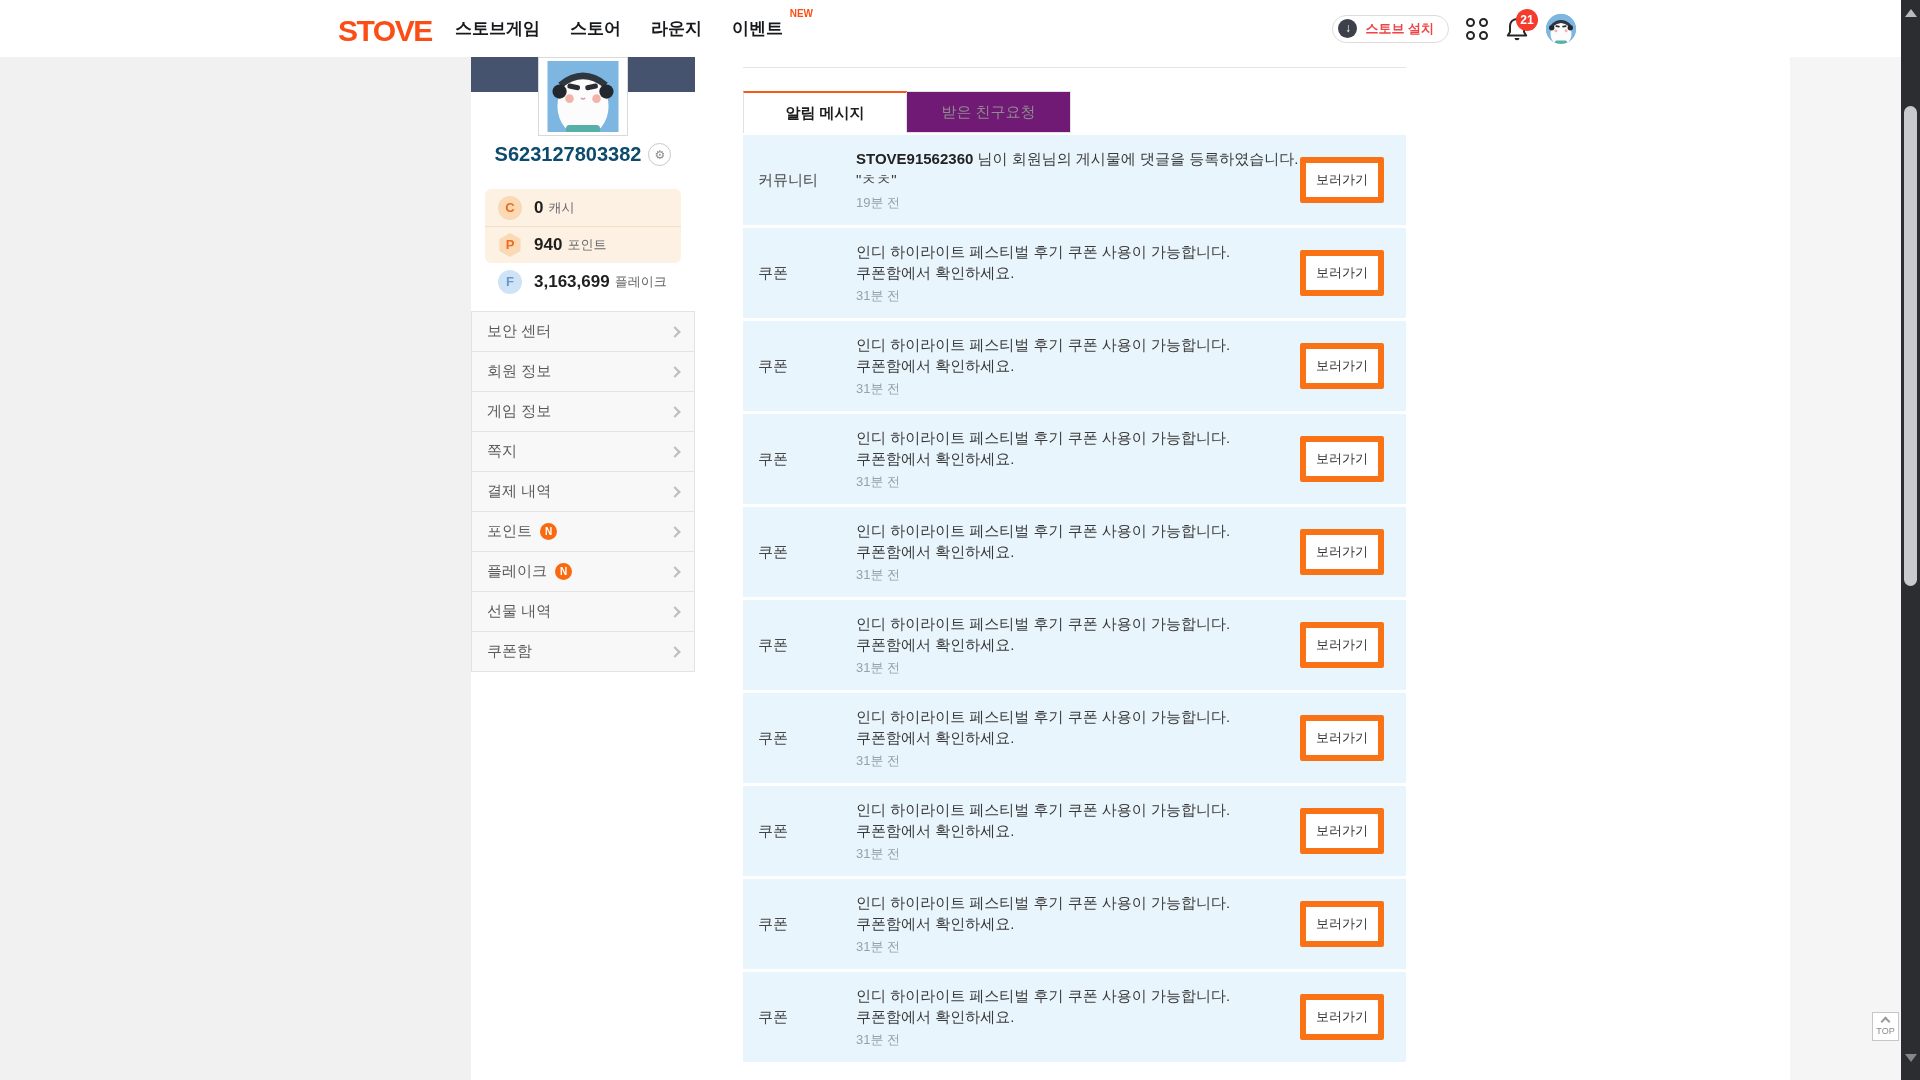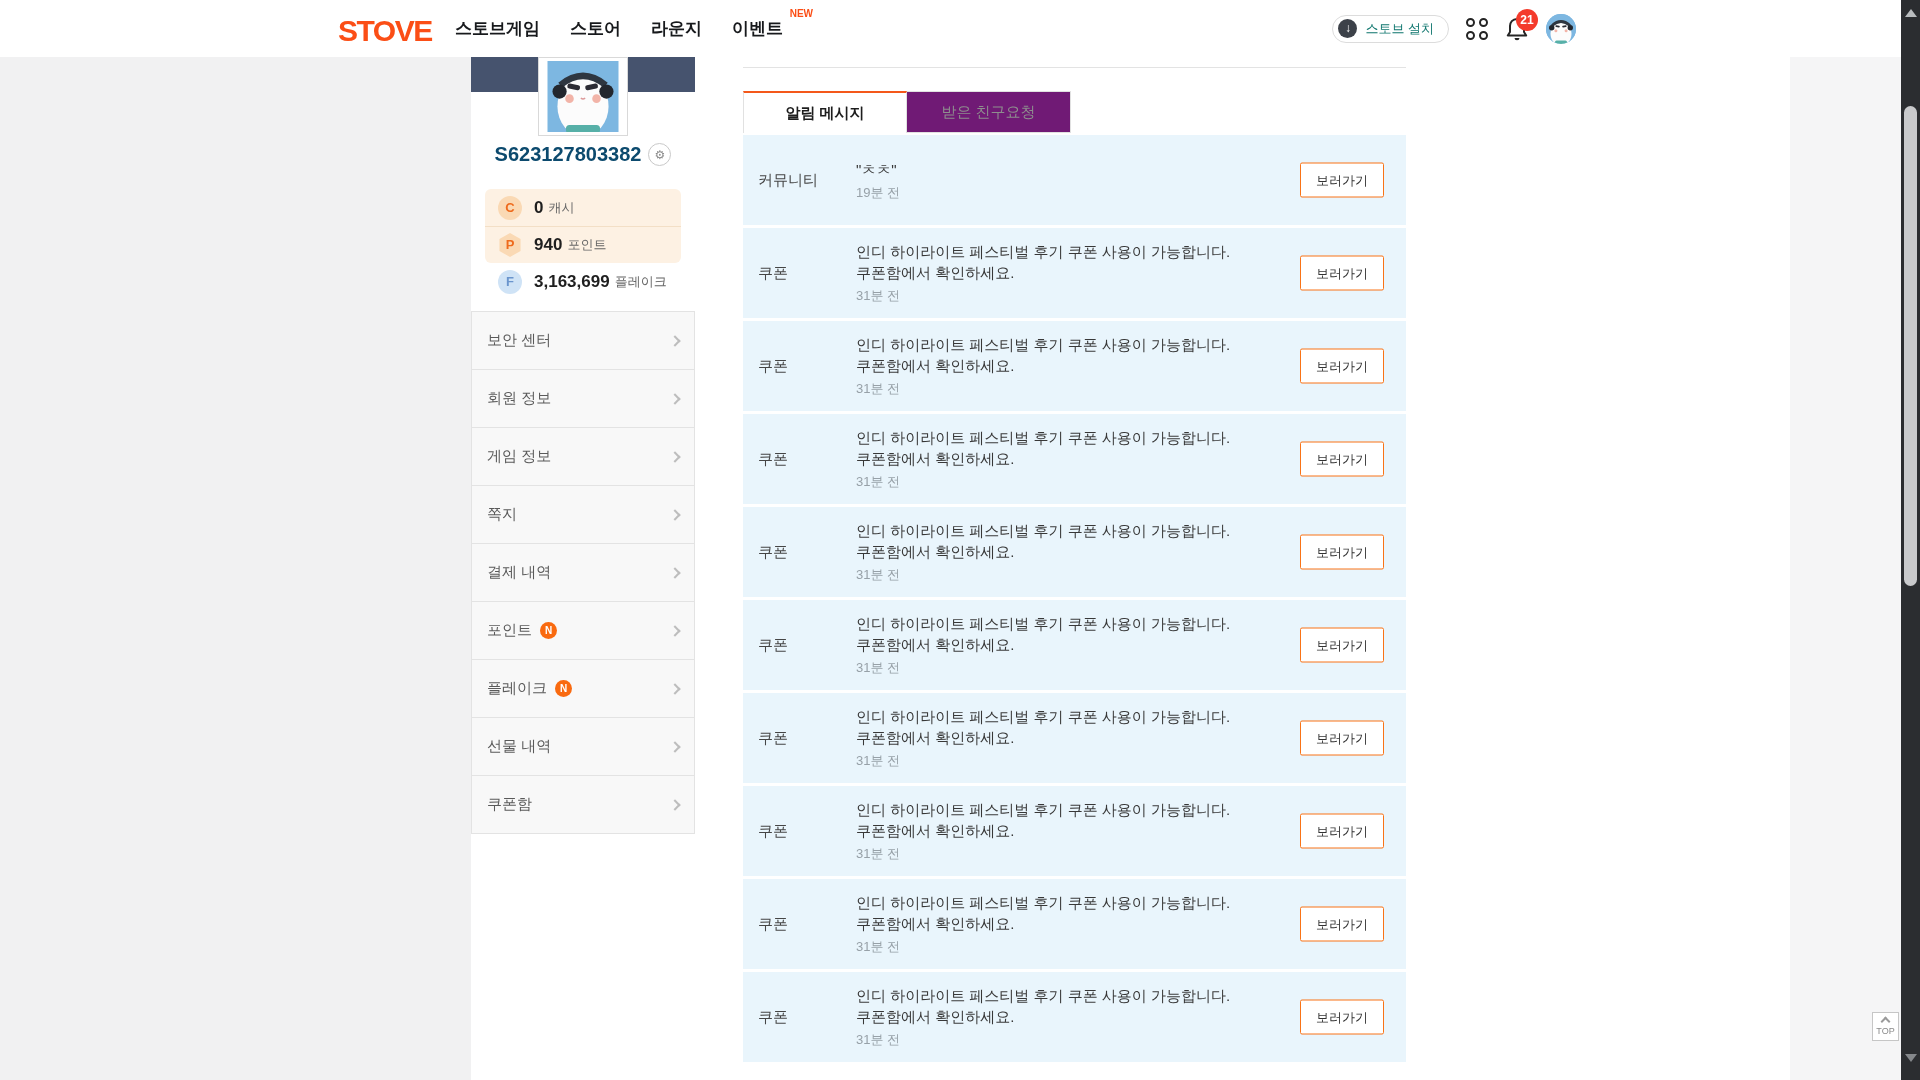--- a/index.html
+++ b/index.html
@@ -8,21 +8,21 @@
 
   
   #header { position:absolute; left:0; top:0; width:1920px; height:57px; background:#fff; z-index:30; display:flex; align-items:center;padding-left:40px; }
   .logo { position:absolute; left:338px; top:14px; font-size:30px; font-weight:900; letter-spacing:-1.5px; color:#fb4e16; }
   .nav { position:absolute; left:455px; top:0; height:57px; display:flex; align-items:center; gap:30px; }
   .nav-item { font-size:17px; font-weight:bold; color:#17191c; cursor:pointer; position:relative; white-space:nowrap; }
   .nav-new { position:absolute; top:-9px; right:-30px; font-size:10px; font-weight:bold; color:#fb4e16; letter-spacing:0; }
   .hdr-right { position:absolute; right:344px; top:0; height:57px; display:flex; align-items:center; gap:17px; }
   .install-btn { display:flex; align-items:center; gap:8px; height:28px; padding:0 14px 0 5px; border:1px solid #dcdcdc; border-radius:15px; background:#fff; cursor:pointer; }
   .dl-circle { width:19px; height:19px; border-radius:50%; background:#3c4149; color:#fff; font-size:12px; line-height:19px; text-align:center; }
-  .install-label { font-size:13px; font-weight:normal; color:#0f766e; white-space:nowrap; }
+  .install-label { font-size:13px; font-weight:bold; color:#ef4444; white-space:nowrap; }
   .grid-icon { display:grid; grid-template-columns:9px 9px; grid-template-rows:9px 9px; gap:4px; cursor:pointer; }
   .grid-icon span { width:9px; height:9px; border:2.6px solid #242424; border-radius:50%; }
   .bell-wrap { position:relative; cursor:pointer; width:24px; height:26px; }
   .bell-badge { position:absolute; top:-7px; left:11px; min-width:22px; height:22px; border-radius:11px; background:#f43b2c; color:#fff; font-size:12px; font-weight:bold; text-align:center; line-height:22px; padding:0 2px; }
   .hdr-avatar { width:30px; height:30px; border-radius:50%; overflow:hidden; cursor:pointer; background:#7db7e1; }
 
   
   #wrapper { position:absolute; left:471px; top:57px; width:1319px; height:1023px; background:#fff; }
   #right-strip { position:absolute; left:1790px; top:57px; width:111px; height:1023px; background:#f5f5f6; }
 
@@ -39,42 +39,42 @@
   .wallet-row + .wallet-row { border-top:1px solid #f3dfc6; }
   .coin { width:24px; height:24px; font-size:13px; font-weight:bold; text-align:center; line-height:24px; margin-right:12px; flex:none; }
   .coin-c { background:#fad9b4; color:#ee6a1c; border-radius:50%; }
   .coin-p { background:#fad9b4; color:#ee6a1c; clip-path:polygon(50% 0,94% 25%,94% 75%,50% 100%,6% 75%,6% 25%); }
   .coin-f { background:#cfe3f6; color:#6a95cd; border-radius:50%; }
   .wallet-value { font-size:17px; font-weight:bold; color:#1f1f1f; }
   .wallet-unit { font-size:13px; color:#666; margin-left:5px; }
   #flake-row { position:absolute; left:485px; top:264px; width:196px; height:36px; display:flex; align-items:center; padding-left:13px; z-index:2; cursor:pointer; }
 
   #menu { position:absolute; left:471px; top:311px; width:224px; z-index:2; }
-  .menu-item { height:59px; background:#f8f8f8; border:1px solid #e3e3e3; margin-top:-1px; display:flex; align-items:center; padding:0 15px; font-size:15px; color:#5a5a5a; cursor:pointer; position:relative; }
+  .menu-item { height:41px; background:#f8f8f8; border:1px solid #e3e3e3; margin-top:-1px; display:flex; align-items:center; padding:0 15px; font-size:15px; color:#5a5a5a; cursor:pointer; position:relative; }
   .menu-item:first-child { margin-top:0; }
   .menu-item.active { background:#fff; color:#101010; font-weight:bold; z-index:3; }
   .chev { width:8px; height:8px; border-top:2px solid #bdbdbd; border-right:2px solid #bdbdbd; transform:rotate(45deg); margin-left:auto; flex:none; }
   .menu-item.active .chev { border-color:#fb4e16; }
   .n-badge { width:17px; height:17px; border-radius:50%; background:#f96a10; color:#fff; font-size:10px; font-weight:bold; text-align:center; line-height:17px; margin-left:8px; }
 
   
   #divider { position:absolute; left:743px; top:67px; width:663px; height:1px; background:#e3e3e3; }
   #tabs { position:absolute; left:743px; top:91px; display:flex; }
   .tab { width:164px; height:42px; display:flex; align-items:center; justify-content:center; font-size:15px; cursor:pointer; }
   .tab.active { background:#fff; border:1px solid #e1e1e1; border-bottom:none; border-top:2px solid #f4581a; font-weight:bold; color:#1d1d1d; }
   .tab.inactive { background:#701a75; border:1px solid #e1e1e1; color:#8e8e8e; border-left:none; }
 
   #notif-list { position:absolute; left:743px; top:135px; width:663px; }
   .notif-row { position:relative; height:90px; margin-bottom:3px; background:#e9f5fc; }
   .notif-cat { position:absolute; left:15px; top:50%; transform:translateY(-50%); font-size:15px; color:#454545; width:95px; }
   .notif-body { position:absolute; left:113px; top:50%; transform:translateY(-50%); width:420px; }
   .notif-line { font-size:15px; color:#383838; line-height:21px; white-space:nowrap; }
   .notif-line b { font-weight:bold; color:#222; }
   .notif-time { font-size:13px; color:#97a1a8; margin-top:4px; }
-  .view-btn { position:absolute; right:22px; top:50%; transform:translateY(-50%); width:84px; height:35px; background:#fff; border:1px solid #f97316; border-radius:2px; font-size:13px; color:#333; cursor:pointer; font-family:inherit; }
+  .view-btn { position:absolute; right:22px; top:50%; transform:translateY(-50%); width:84px; height:46px; background:#fff; border:6px solid #f97316; border-radius:2px; font-size:13px; color:#333; cursor:pointer; font-family:inherit; }
 
   
   #scrollbar { position:absolute; left:1901px; top:0; width:19px; height:1080px; background:#2b2d30; z-index:40; }
   .sb-up { position:absolute; left:4px; top:9px; width:0; height:0; border-left:6px solid transparent; border-right:6px solid transparent; border-bottom:8px solid #b9bcbe; cursor:pointer; }
   .sb-thumb { position:absolute; left:3px; top:106px; width:13px; height:480px; border-radius:7px; background:#c9cacc; cursor:pointer; }
   .sb-down { position:absolute; left:4px; top:1054px; width:0; height:0; border-left:6px solid transparent; border-right:6px solid transparent; border-top:8px solid #85888b; cursor:pointer; }
   #top-btn { position:absolute; left:1872px; top:1012px; width:27px; height:29px; background:#fff; border:1px solid #c6c6c6; cursor:pointer; text-align:center; z-index:41; }
   #top-btn .up-chev { width:7px; height:7px; border-top:2px solid #9a9a9a; border-left:2px solid #9a9a9a; transform:rotate(45deg); margin:5px auto 0; }
   #top-btn .top-label { font-size:9px; color:#8a8a8a; display:block; margin-top:1px; }
 </style>
@@ -206,20 +206,21 @@
 
 <div id="divider"></div>
 <div id="tabs">
     <div class="tab active">알림 메시지</div>
     <div class="tab inactive">받은 친구요청</div>
   </div>
 <div id="notif-list">
     <div class="notif-row">
     <div class="notif-cat">커뮤니티</div>
     <div class="notif-body">
+      <div class="notif-line l1"><b>STOVE91562360</b><span> 님이 회원님의 게시물에 댓글을 등록하였습니다.</span></div>
       <div class="notif-line l2">"ㅊㅊ"</div>
       <div class="notif-time">19분 전</div>
     </div>
     <button class="view-btn">보러가기</button>
   </div>
     <div class="notif-row">
     <div class="notif-cat">쿠폰</div>
     <div class="notif-body">
       <div class="notif-line l1"><span>인디 하이라이트 페스티벌 후기 쿠폰 사용이 가능합니다.</span></div>
       <div class="notif-line l2">쿠폰함에서 확인하세요.</div>

